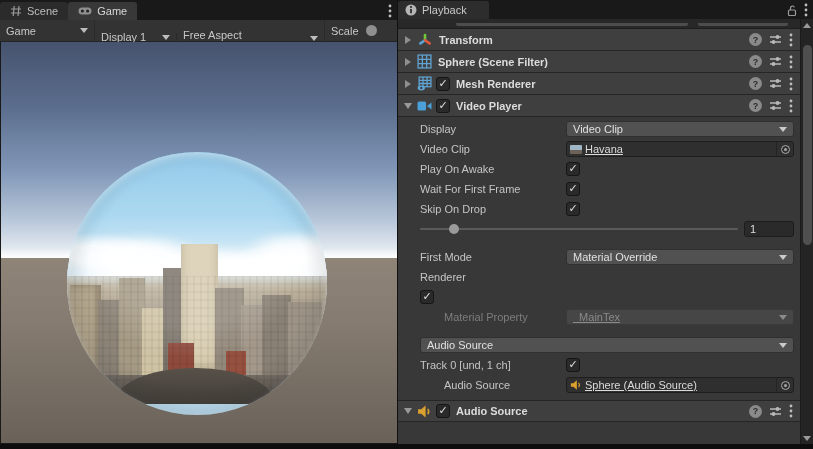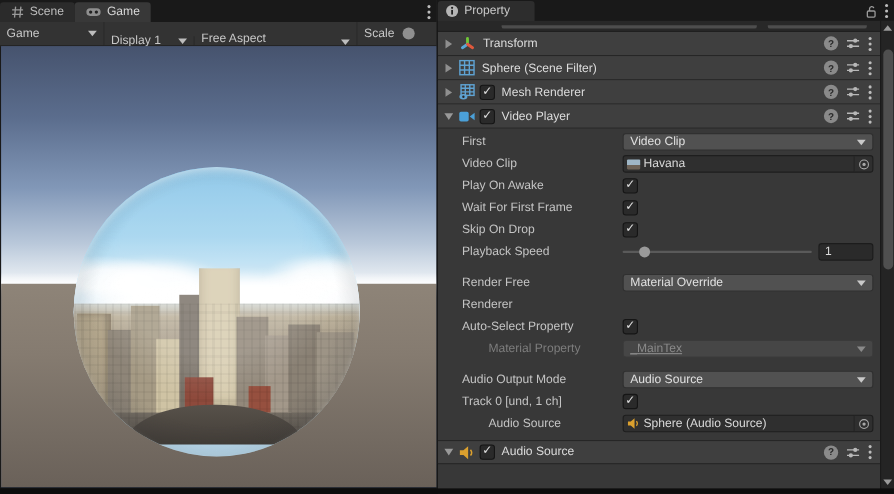--- a/index.html
+++ b/index.html
@@ -78,21 +78,21 @@
   .insp-tabbar { height:19px; background:#191919; display:flex; align-items:flex-end; }
   .insp-tab { height:18px; background:#2d2d2d; display:flex; align-items:center; gap:5px; padding:0 22px 0 7px; border-radius:3px 3px 0 0; color:#c8c8c8; }
   .insp-actions { margin-left:auto; display:flex; align-items:center; gap:6px; padding-right:5px; height:18px; }
   .insp-content { position:absolute; left:0; right:13px; top:19px; bottom:4px; overflow:hidden; }
   .subtop { height:10px; background:#282828; border-bottom:1px solid #1e1e1e; position:relative; }
   .pill { position:absolute; bottom:2px; height:3px; background:#4d4d4d; border-radius:0 0 2px 2px; }
   .pill-a { left:58px; width:232px; }
   .pill-b { left:300px; width:90px; }
 
   .chead { height:22px; background:#3f3f3f; border-bottom:1px solid #262626; display:flex; align-items:center; padding:0 4px 0 5px; gap:4px; }
-  .chead .cname { font-weight:normal; color:#dcdcdc; margin-left:2px; }
+  .chead .cname { font-weight:bold; color:#dcdcdc; margin-left:2px; }
   .chead .spacer { flex:1; }
   .fold { width:10px; display:flex; justify-content:center; }
   .fold .tri-r { width:0; height:0; border-top:4px solid transparent; border-bottom:4px solid transparent; border-left:6px solid #8f8f8f; }
   .fold .tri-d { width:0; height:0; border-left:4px solid transparent; border-right:4px solid transparent; border-top:6px solid #999; }
   .hicons { display:flex; align-items:center; gap:7px; padding-right:3px; }
   .help-circle { width:13px; height:13px; border-radius:50%; background:#8a8a8a; color:#2c2c2c; font-size:9px; font-weight:bold; display:flex; align-items:center; justify-content:center; }
 
   .checkbox { width:14px; height:14px; background:#2a2a2a; border:1px solid #151515; border-radius:3px; display:inline-flex; align-items:center; justify-content:center; color:#e0e0e0; font-size:11px; line-height:1; flex:0 0 auto; }
   .checkbox[data-checked="true"]::after { content:"✓"; margin-top:-1px; }
 
@@ -103,21 +103,21 @@
   .flabel.disabled { color:#7d7d7d; }
   .fvalue { flex:1; margin-right:6px; display:flex; align-items:center; }
   .gap { height:8px; }
 
   .dropdown { flex:1; height:16px; background:#515151; border:1px solid #303030; border-radius:3px; display:flex; align-items:center; padding:0 6px; color:#e0e0e0; }
   .dropdown .dd-arrow { border-top-color:#c9c9c9; margin-left:auto; }
   .dropdown.disabled { background:#464646; color:#8a8a8a; border-color:#3a3a3a;text-decoration:underline; }
   .dropdown.disabled .dd-arrow { border-top-color:#8a8a8a; }
 
   .objfield { flex:1; height:16px; background:#2f2f2f; border:1px solid #1e1e1e; border-radius:3px; display:flex; align-items:center; padding-left:3px; color:#dadada; }
-  .objfield .obj-text { margin-left:3px; white-space:nowrap; overflow:hidden; flex:1; }
+  .objfield .obj-text { margin-left:3px; white-space:nowrap; overflow:hidden; flex:1;text-decoration:underline; }
   .obj-picker { width:17px; align-self:stretch; border-left:1px solid #242424; display:flex; align-items:center; justify-content:center; }
   .picker-ring { width:9px; height:9px; border:1px solid #a8a8a8; border-radius:50%; display:flex; align-items:center; justify-content:center; }
   .picker-ring::after { content:""; width:3px; height:3px; background:#a8a8a8; border-radius:50%; }
   .thumb { width:12px; height:9px; border-radius:1px; background:linear-gradient(180deg,#9fb6c6 55%,#6d6257 55%); flex:0 0 auto; }
 
   .sliderwrap { flex:1; display:flex; align-items:center; gap:6px; }
   .slider { flex:1; position:relative; height:14px; }
   .s-track { position:absolute; left:0; right:0; top:6px; height:2px; background:#5a5a5a; border-radius:1px; }
   .s-thumb { position:absolute; left:9%; top:2px; width:10px; height:10px; border-radius:50%; background:#9a9a9a; }
   .numfield { width:50px; height:16px; background:#2a2a2a; border:1px solid #1c1c1c; border-radius:3px; color:#dcdcdc; display:flex; align-items:center; padding:0 5px; }
@@ -212,21 +212,21 @@
   </div>
 
   <div class="inspector">
     <div class="insp-tabbar">
       <div class="insp-tab">
         <svg width="12" height="12" viewBox="0 0 12 12">
             <circle cx="6" cy="6" r="5.5" fill="#b5b5b5"></circle>
             <rect x="5.2" y="5" width="1.6" height="4.2" fill="#1f1f1f"></rect>
             <circle cx="6" cy="3.1" r="1" fill="#1f1f1f"></circle>
           </svg>
-        <span>Property</span>
+        <span>Playback</span>
       </div>
       <div class="insp-actions">
         <svg width="12" height="13" viewBox="0 0 12 13" fill="none" stroke="#9a9a9a" stroke-width="1.2">
             <rect x="2.5" y="6" width="7" height="5.5" rx="1"></rect>
             <path d="M4.5 6 V4 a2 2 0 0 1 3.9 -0.6"></path>
           </svg>
         <svg width="4" height="14" viewBox="0 0 4 14">
             <circle cx="2" cy="2" r="1.4" fill="#bdbdbd"></circle>
             <circle cx="2" cy="7" r="1.4" fill="#bdbdbd"></circle>
             <circle cx="2" cy="12" r="1.4" fill="#bdbdbd"></circle>
@@ -345,21 +345,21 @@
               <circle cx="2" cy="2" r="1.4" fill="#bdbdbd"></circle>
               <circle cx="2" cy="7" r="1.4" fill="#bdbdbd"></circle>
               <circle cx="2" cy="12" r="1.4" fill="#bdbdbd"></circle>
             </svg>
         </span>
       </div>
 
       <div class="cbody">
 
         <div class="row">
-          <span class="flabel">First</span>
+          <span class="flabel">Display</span>
           <div class="fvalue">
             <div class="dropdown">
               <span>Video Clip</span>
               <span class="dd-arrow"></span>
             </div>
           </div>
         </div>
 
         <div class="row">
           <span class="flabel">Video Clip</span>
@@ -390,69 +390,66 @@
 
 
         <div class="row">
           <span class="flabel">Skip On Drop</span>
           <div class="fvalue">
               <span class="checkbox" data-checked="true"></span>
             </div>
         </div>
 
         <div class="row">
-          <span class="flabel">Playback Speed</span>
           <div class="fvalue">
             <div class="sliderwrap">
               <div class="slider">
                 <div class="s-track"></div>
                 <div class="s-thumb"></div>
               </div>
               <div class="numfield">1</div>
             </div>
           </div>
         </div>
 
         <div class="gap"></div>
 
         <div class="row">
-          <span class="flabel">Render Free</span>
+          <span class="flabel">First Mode</span>
           <div class="fvalue">
             <div class="dropdown">
               <span>Material Override</span>
               <span class="dd-arrow"></span>
             </div>
           </div>
         </div>
 
         <div class="row">
           <span class="flabel">Renderer</span>
         </div>
 
         <div class="row">
-          <span class="flabel">Auto-Select Property</span>
           <div class="fvalue">
               <span class="checkbox" data-checked="true"></span>
             </div>
         </div>
 
         <div class="row">
           <span class="flabel indent disabled">Material Property</span>
           <div class="fvalue">
             <div class="dropdown disabled">
               <span>_MainTex</span>
               <span class="dd-arrow"></span>
             </div>
           </div>
         </div>
 
         <div class="gap"></div>
 
         <div class="row">
-          <span class="flabel">Audio Output Mode</span>
           <div class="fvalue">
             <div class="dropdown">
               <span>Audio Source</span>
               <span class="dd-arrow"></span>
             </div>
           </div>
         </div>
 
         <div class="row">
           <span class="flabel">Track 0 [und, 1 ch]</span>

